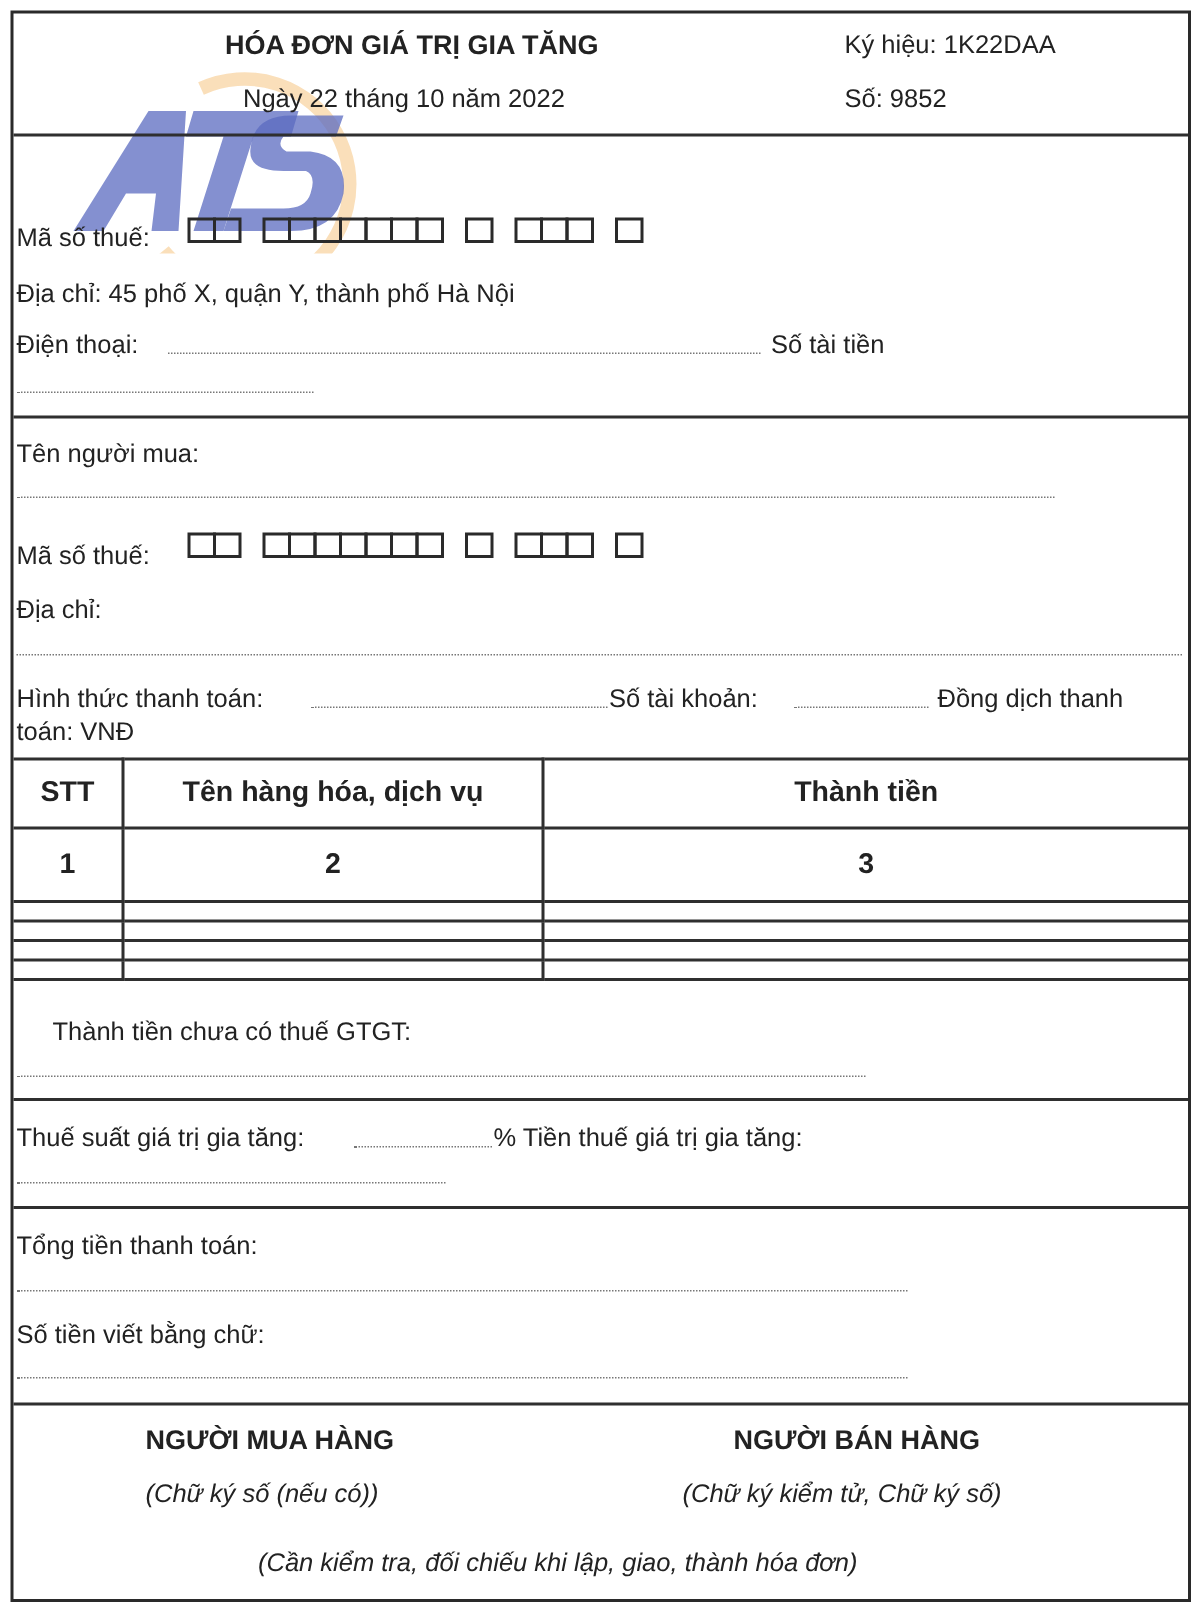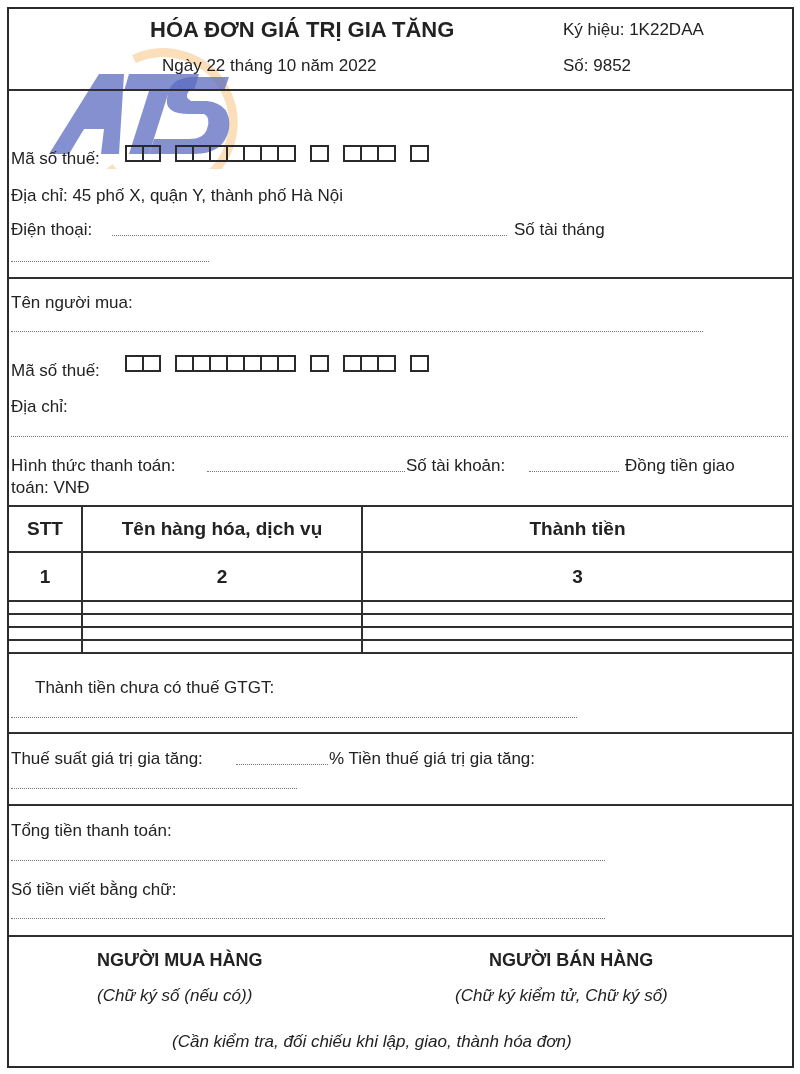--- a/index.html
+++ b/index.html
@@ -30,21 +30,21 @@
 
 <div class="frame">
 
   <svg class="watermark" viewBox="0 0 200 130">
     <path d="M95 20 A70 70 0 1 1 70 128" fill="none" stroke="#f2a33a" stroke-opacity="0.35" stroke-width="9"></path>
     <polygon points="10,115 60,35 85,35 80,115 62,115 65,90 45,90 30,115" fill="#5b6bc0" fill-opacity="0.75"></polygon>
     <polygon points="90,35 160,35 155,52 130,52 110,115 90,115 110,52 85,52" fill="#5b6bc0" fill-opacity="0.75"></polygon>
     <path d="M190 38 L155 38 Q130 38 128 60 Q126 75 150 75 L165 75 Q172 78 168 90 Q165 100 150 100 L115 100 L110 115 L155 115 Q185 115 190 90 Q193 65 168 62 L152 62 Q145 58 150 52 L185 52 Z" fill="#5b6bc0" fill-opacity="0.75"></path>
   </svg>
 
-  <div class="txt bold" style="left:141px; top:11px; font-size:22px;">HÓA ĐƠN GIÁ TRỊ GIA TĂNG</div>
+  <div class="txt bold" style="left:141px; top:11px; font-size:18px;">HÓA ĐƠN GIÁ TRỊ GIA TĂNG</div>
   <div class="txt" style="left:153px; top:47px;">Ngày 22 tháng 10 năm 2022</div>
   <div class="txt" style="left:554px; top:11px;">Ký hiệu: 1K22DAA</div>
   <div class="txt" style="left:554px; top:47px;">Số: 9852</div>
   <div class="hr" style="top:80px;"></div>
 
   <div class="txt" style="left:2px; top:140px;">Mã số thuế:</div>
   <div class="boxes" style="left:116px; top:136px;">
     <div class="group">
         <div class="box"></div>
         <div class="box"></div>
@@ -66,21 +66,21 @@
         <div class="box"></div>
         <div class="box"></div>
       </div>
     <div class="group">
         <div class="box"></div>
       </div>
   </div>
   <div class="txt" style="left:2px; top:177px;">Địa chỉ: 45 phố X, quận Y, thành phố Hà Nội</div>
   <div class="txt" style="left:2px; top:211px;">Điện thoại:</div>
   <div class="dots" style="left:103px; top:224px; width:395px;"></div>
-  <div class="txt" style="left:505px; top:211px;">Số tài tháng</div>
+  <div class="txt" style="left:505px; top:211px;">Số tài tiền</div>
   <div class="dots" style="left:2px; top:250px; width:198px;"></div>
   <div class="hr" style="top:268px;"></div>
 
   <div class="txt" style="left:2px; top:284px;">Tên người mua:</div>
   <div class="dots" style="left:2px; top:320px; width:692px;"></div>
   <div class="txt" style="left:2px; top:352px;">Mã số thuế:</div>
   <div class="boxes" style="left:116px; top:346px;">
     <div class="group">
         <div class="box"></div>
         <div class="box"></div>
@@ -105,21 +105,21 @@
     <div class="group">
         <div class="box"></div>
       </div>
   </div>
   <div class="txt" style="left:2px; top:388px;">Địa chỉ:</div>
   <div class="dots" style="left:2px; top:425px; width:777px;"></div>
   <div class="txt" style="left:2px; top:447px;">Hình thức thanh toán:</div>
   <div class="dots" style="left:198px; top:460px; width:198px;"></div>
   <div class="txt" style="left:397px; top:447px;">Số tài khoản:</div>
   <div class="dots" style="left:520px; top:460px; width:90px;"></div>
-  <div class="txt" style="left:616px; top:447px;">Đồng tiền giao</div>
+  <div class="txt" style="left:616px; top:447px;">Đồng dịch thanh</div>
   <div class="txt" style="left:2px; top:469px;">toán: VNĐ</div>
 
   <table class="items" style="top:496px;">
     <colgroup>
         <col style="width:73px">
         <col style="width:280px">
         <col>
       </colgroup>
     <tbody>
         <tr class="h">

